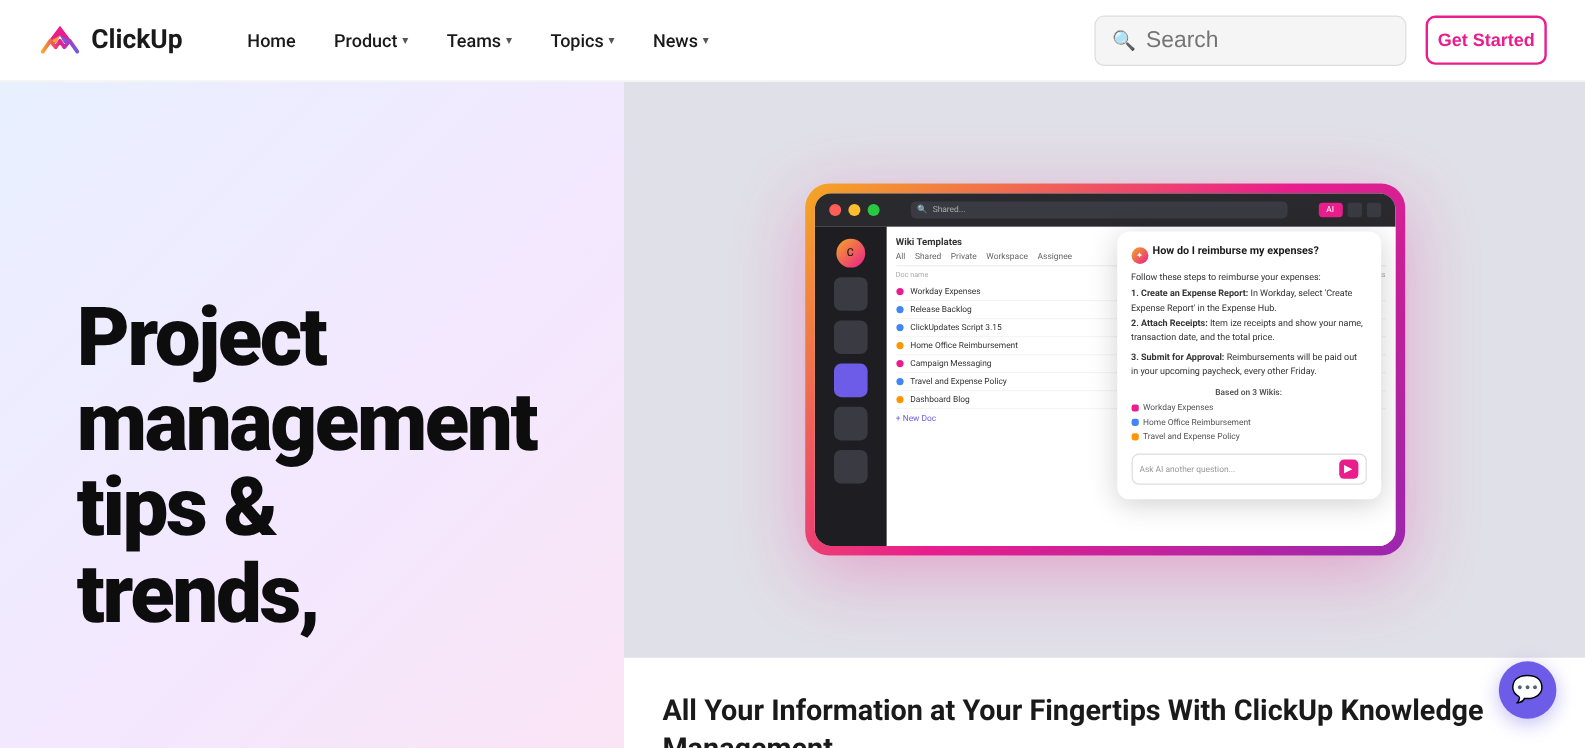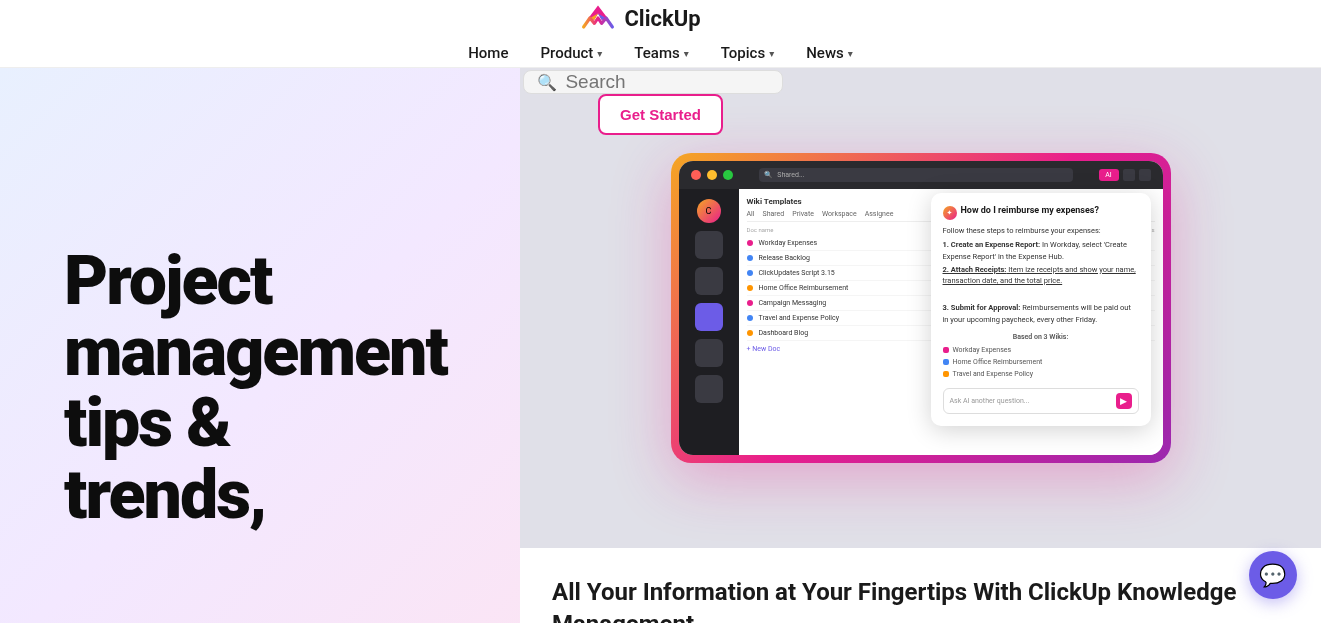--- a/index.html
+++ b/index.html
@@ -8,21 +8,20 @@
     
     nav {
       display: flex;
       align-items: center;
       padding: 0 32px;
       height: 68px;
       background: #fff;
       border-bottom: 1px solid #eee;
       position: relative;
       z-index: 10;
-      flex-direction: column;
     }
     .logo {
       display: flex;
       align-items: center;
       gap: 8px;
       margin-right: 40px;
       text-decoration: none;
     }
     .logo-icon {
       width: 36px;
@@ -70,21 +69,21 @@
     .search-icon-svg { color: #888; font-size: 16px; }
     .search-input {
       border: none;
       background: transparent;
       font-size: 19px;
       color: #14532d;
       outline: none;
       width: 100%;
     }
     .get-started-btn {
-      padding: 10px 20px;
+      padding: 10px 8px;
       border: 2px solid #e91e8c;
       border-radius: 8px;
       background: #fff;
       color: #e91e8c;
       font-size: 15px;
       font-weight: 600;
       cursor: pointer;
       white-space: nowrap;
     }
 
@@ -442,21 +441,21 @@
             </div>
 
             <div class="mockup-ai-panel">
               <div style="display:flex; align-items:center; gap:4px; margin-bottom:4px;">
                 <div style="width:14px; height:14px; border-radius:50%; background:linear-gradient(135deg,#f5a623,#e91e8c); display:flex; align-items:center; justify-content:center; font-size:7px; color:#fff;">✦</div>
                 <div class="ai-title">How do I reimburse my expenses?</div>
               </div>
               <div class="ai-body">
                 <div style="margin-bottom:3px;">Follow these steps to reimburse your expenses:</div>
                 <div style="margin-bottom:2px;"><strong>1. Create an Expense Report:</strong> In Workday, select 'Create Expense Report' in the Expense Hub.</div>
-                <div style="margin-bottom:16px;text-decoration:underline;"><strong>2. Attach Receipts:</strong> Item ize receipts and show your name, transaction date, and the total price.</div>
+                <div style="margin-bottom:6px;"><strong>2. Attach Receipts:</strong> Item ize receipts and show your name, transaction date, and the total price.</div>
                 <div><strong>3. Submit for Approval:</strong> Reimbursements will be paid out in your upcoming paycheck, every other Friday.</div>
               </div>
               <div class="ai-sources">
                 <div style="font-weight:600; margin-bottom:3px;text-align:center;">Based on 3 Wikis:</div>
                 <div class="ai-source-item">
                   <div class="source-dot sd-pink"></div>
                   <span>Workday Expenses</span>
                 </div>
                 <div class="ai-source-item">
                   <div class="source-dot sd-blue"></div>

